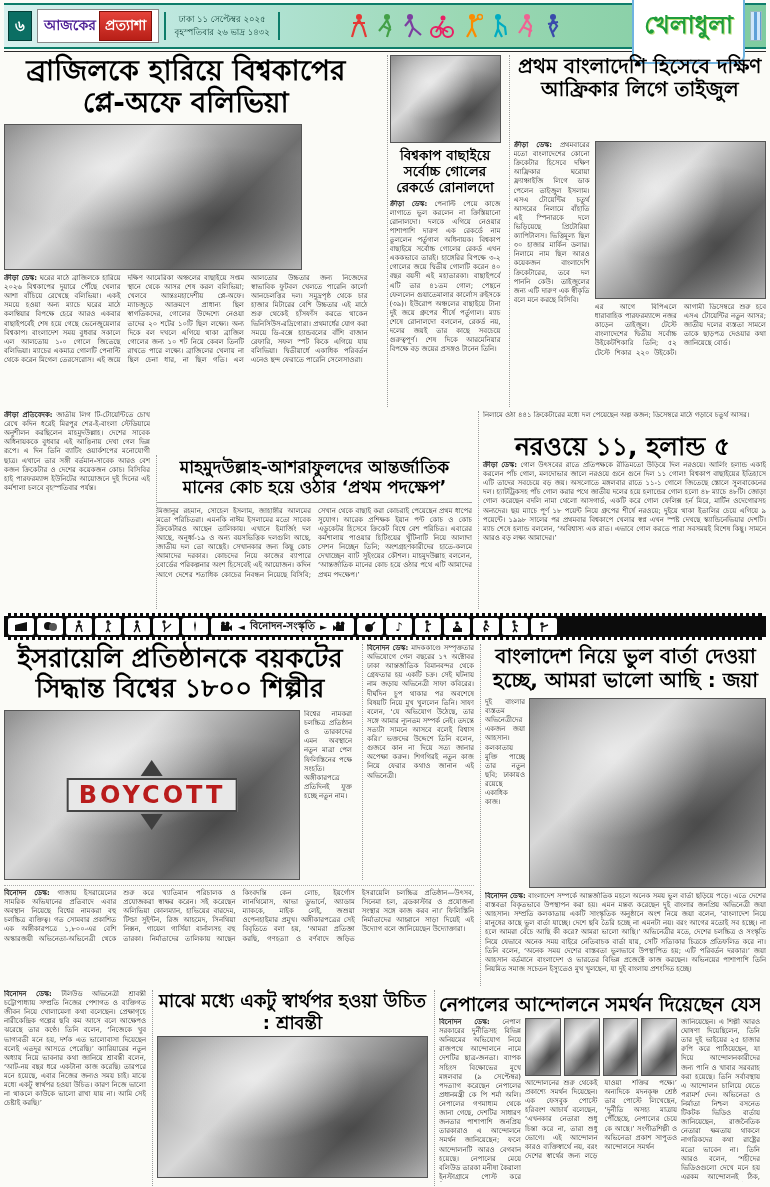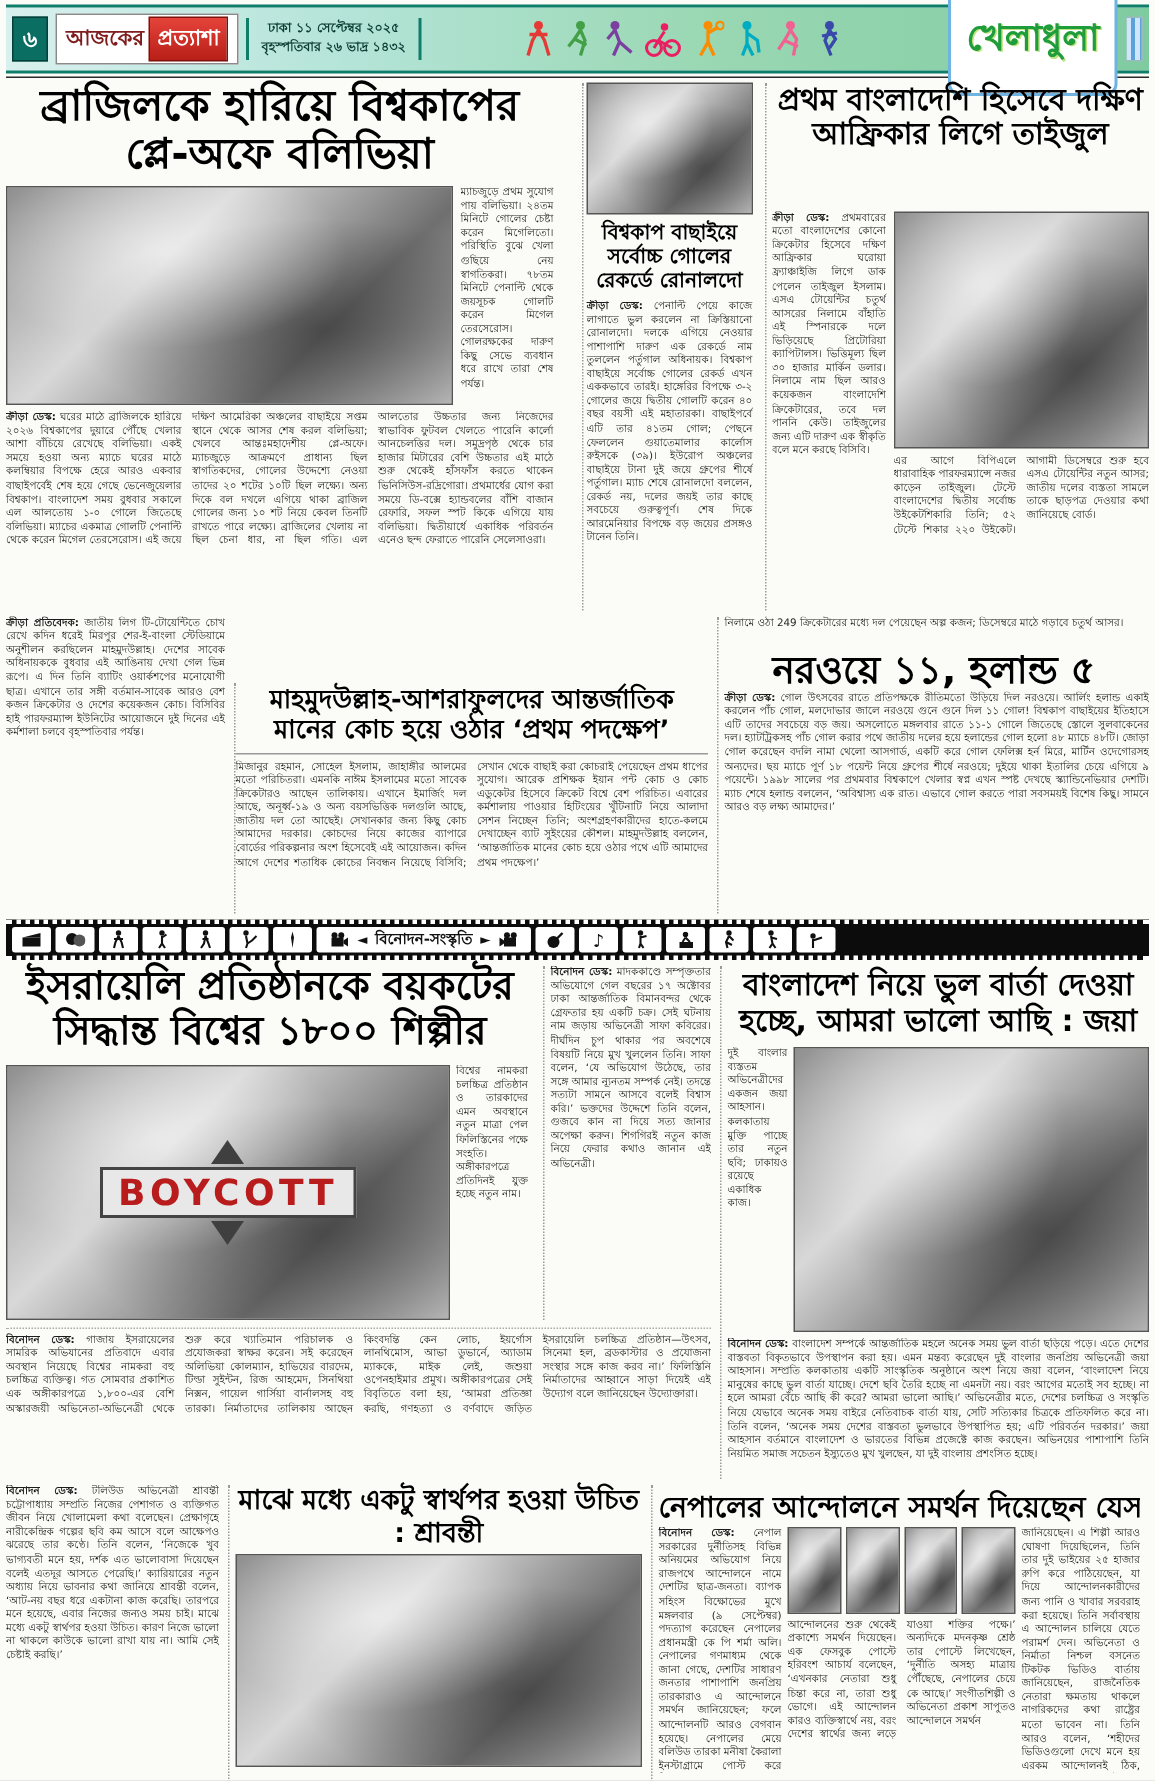--- a/index.html
+++ b/index.html
@@ -12,25 +12,25 @@
   
   #masthead {
     height:46px; margin-top:3px; display:flex; align-items:center; gap:5px;
     background:linear-gradient(90deg,#d8f0ee 0%,#b4e4d8 30%,#9bd8b4 60%,#7fcba0 100%);
     border-top:2px solid #0e7d6a; border-bottom:2px solid #0e7d6a; padding:2px 4px;
   }
   .pgnum { background:#0b6e63; color:#fff; font-weight:bold; font-size:15px;
     width:24px; height:30px; display:flex; align-items:center; justify-content:center;
     border:1px solid #063f38; }
   .brand { background:#fff; border:1px solid #8a8a8a; padding:2px 6px; display:flex; align-items:center; gap:3px; height:34px; }
-  .brand-first { font-weight:bold; font-size:14px; color:#7f1d1d; }
+  .brand-first { font-weight:bold; font-size:14px; color:#4c1d95; }
   .brand-second { background:linear-gradient(180deg,#e5433a,#b81f17); color:#fff; font-weight:bold;
     font-size:14px; padding:2px 5px; border:1px solid #7e110b; }
   .datebox { border-left:2px solid #0e7d6a; border-right:2px solid #0e7d6a; padding:1px 8px;
-    font-size:8.5px; font-weight:bold; color:#0b3d33; line-height:1.5; text-align:center; }
+    font-size:8.5px; font-weight:normal; color:#0b3d33; line-height:1.5; text-align:center; }
   .icons { display:flex; align-items:center; gap:6px; flex:1; justify-content:center; }
   .icons svg { display:block; }
   .section-box { background:#fff; border:2px solid #6fb3e0; border-radius:8px; padding:16px 10px;
     font-size:24px; font-weight:bold; color:#1f9d3c; text-shadow:1px 1px 0 #bfe37f; white-space:nowrap; }
   .flagtag { width:12px; height:30px; background:repeating-linear-gradient(90deg,#cfe6fa 0 3px,#5ea0d8 3px 6px); border:1px solid #9bb; }
   .ruleline { border-top:1.5px solid #2a2a2a; margin:2px 0 3px; }
   
   .hl { font-weight:bold; text-align:center; color:#000; }
   .tiny { font-size:6.9px; line-height:1.32; text-align:justify; color:#1c1c1c; overflow:hidden; }
   .byline { font-weight:bold; }
@@ -127,21 +127,20 @@
     <div class="flagtag"></div>
   </div>
   <div class="ruleline"></div>
 
   <div class="zoneA">
 
     <div class="colA">
       <div class="hl" style="font-size:28px; line-height:1.15; height:66px;">ব্রাজিলকে হারিয়ে বিশ্বকাপের প্লে-অফে বলিভিয়া</div>
       <div style="display:flex; gap:5px; margin-top:3px;">
         <div class="photo" style="width:298px; height:146px;"></div>
-        <div class="tiny" style="width:62px; height:146px;">ম্যাচজুড়ে প্রথম সুযোগ পায় বলিভিয়া। ২৪তম মিনিটে গোলের চেষ্টা করেন মিগেলিতো। পরিস্থিতি বুঝে খেলা গুছিয়ে নেয় স্বাগতিকরা। ৭৮তম মিনিটে পেনাল্টি থেকে জয়সূচক গোলটি করেন মিগেল তেরসেরোস। গোলরক্ষকের দারুণ কিছু সেভে ব্যবধান ধরে রাখে তারা শেষ পর্যন্ত।</div>
       </div>
       <div style="margin-top:4px; height:128px;" class="tiny cols3">
         <span class="byline">ক্রীড়া ডেস্ক:</span>
         <span>ঘরের মাঠে ব্রাজিলকে হারিয়ে ২০২৬ বিশ্বকাপের দুয়ারে পৌঁছে খেলার আশা বাঁচিয়ে রেখেছে বলিভিয়া। একই সময়ে হওয়া অন্য ম্যাচে ঘরের মাঠে কলম্বিয়ার বিপক্ষে হেরে আরও একবার বাছাইপর্বেই শেষ হয়ে গেছে ভেনেজুয়েলার বিশ্বকাপ। বাংলাদেশ সময় বুধবার সকালে এল আলতোয় ১-০ গোলে জিতেছে বলিভিয়া। ম্যাচের একমাত্র গোলটি পেনাল্টি থেকে করেন মিগেল তেরসেরোস। এই জয়ে দক্ষিণ আমেরিকা অঞ্চলের বাছাইয়ে সপ্তম স্থানে থেকে আসর শেষ করল বলিভিয়া; খেলবে আন্তঃমহাদেশীয় প্লে-অফে। ম্যাচজুড়ে আক্রমণে প্রাধান্য ছিল স্বাগতিকদের, গোলের উদ্দেশ্যে নেওয়া তাদের ২০ শটের ১০টি ছিল লক্ষ্যে। অন্য দিকে বল দখলে এগিয়ে থাকা ব্রাজিল গোলের জন্য ১০ শট নিয়ে কেবল তিনটি রাখতে পারে লক্ষ্যে। ব্রাজিলের খেলায় না ছিল চেনা ধার, না ছিল গতি। এল আলতোর উচ্চতার জন্য নিজেদের স্বাভাবিক ফুটবল খেলতে পারেনি কার্লো আনচেলত্তির দল। সমুদ্রপৃষ্ঠ থেকে চার হাজার মিটারের বেশি উচ্চতার এই মাঠে শুরু থেকেই হাঁসফাঁস করতে থাকেন ভিনিসিউস-রদ্রিগোরা। প্রথমার্ধের যোগ করা সময়ে ডি-বক্সে হ্যান্ডবলের বাঁশি বাজান রেফারি, সফল স্পট কিকে এগিয়ে যায় বলিভিয়া। দ্বিতীয়ার্ধে একাধিক পরিবর্তন এনেও ছন্দ ফেরাতে পারেনি সেলেসাওরা।</span>
       </div>
     </div>
 
     <div class="colB vdiv">
       <div class="photo" style="width:100%; height:88px;"></div>
       <div class="hl" style="font-size:13.5px; line-height:1.2; margin:4px 0;">বিশ্বকাপ বাছাইয়ে সর্বোচ্চ গোলের রেকর্ডে রোনালদো</div>
@@ -173,21 +172,21 @@
         <span class="byline">ক্রীড়া প্রতিবেদক:</span>
         <span>জাতীয় লিগ টি-টোয়েন্টিতে চোখ রেখে কদিন ধরেই মিরপুর শের-ই-বাংলা স্টেডিয়ামে অনুশীলন করছিলেন মাহমুদউল্লাহ। দেশের সাবেক অধিনায়ককে বুধবার এই আঙিনায় দেখা গেল ভিন্ন রূপে। এ দিন তিনি ব্যাটিং ওয়ার্কশপের মনোযোগী ছাত্র। এখানে তার সঙ্গী বর্তমান-সাবেক আরও বেশ কজন ক্রিকেটার ও দেশের কয়েকজন কোচ। বিসিবির হাই পারফরম্যান্স ইউনিটের আয়োজনে দুই দিনের এই কর্মশালা চলবে বৃহস্পতিবার পর্যন্ত।</span>
       </div>
       <div style="flex:1;margin-top:44px;" class="vdiv">
         <div class="hl" style="font-size:17px; line-height:1.2; padding:2px 4px 4px; border-bottom:1px solid #999;">মাহমুদউল্লাহ-আশরাফুলদের আন্তর্জাতিক মানের কোচ হয়ে ওঠার ‘প্রথম পদক্ষেপ’</div>
         <div class="tiny cols2" style="margin-top:4px; height:138px;">মিজানুর রহমান, সোহেল ইসলাম, জাহাঙ্গীর আলমের মতো পরিচিতরা। এমনকি নাঈম ইসলামের মতো সাবেক ক্রিকেটারও আছেন তালিকায়। এখানে ইমার্জিং দল আছে, অনূর্ধ্ব-১৯ ও অন্য বয়সভিত্তিক দলগুলি আছে, জাতীয় দল তো আছেই। সেখানকার জন্য কিছু কোচ আমাদের দরকার। কোচদের নিয়ে কাজের ব্যাপারে বোর্ডের পরিকল্পনার অংশ হিসেবেই এই আয়োজন। কদিন আগে দেশের শতাধিক কোচের নিবন্ধন নিয়েছে বিসিবি; সেখান থেকে বাছাই করা কোচরাই পেয়েছেন প্রথম ধাপের সুযোগ। আরেক প্রশিক্ষক ইয়ান পন্ট কোচ ও কোচ এডুকেটর হিসেবে ক্রিকেট বিশ্বে বেশ পরিচিত। এবারের কর্মশালায় পাওয়ার হিটিংয়ের খুঁটিনাটি নিয়ে আলাদা সেশন নিচ্ছেন তিনি; অংশগ্রহণকারীদের হাতে-কলমে দেখাচ্ছেন ব্যাট সুইংয়ের কৌশল। মাহমুদউল্লাহ বললেন, ‘আন্তর্জাতিক মানের কোচ হয়ে ওঠার পথে এটি আমাদের প্রথম পদক্ষেপ।’</div>
       </div>
     </div>
 
     <div style="width:288px;" class="vdiv">
-      <div class="tiny" style="height:16px; padding-left:4px;">নিলামে ওঠা 249 ক্রিকেটারের মধ্যে দল পেয়েছেন অল্প কজন; ডিসেম্বরে মাঠে গড়াবে চতুর্থ আসর।</div>
+      <div class="tiny" style="height:16px; padding-left:4px;">নিলামে ওঠা ৪৪১ ক্রিকেটারের মধ্যে দল পেয়েছেন অল্প কজন; ডিসেম্বরে মাঠে গড়াবে চতুর্থ আসর।</div>
       <div class="hl" style="font-size:25px; height:34px;">নরওয়ে ১১, হলান্ড ৫</div>
       <div class="tiny" style="height:140px; padding-left:4px;">
         <span class="byline">ক্রীড়া ডেস্ক:</span>
         <span>গোল উৎসবের রাতে প্রতিপক্ষকে রীতিমতো উড়িয়ে দিল নরওয়ে। আর্লিং হলান্ড একাই করলেন পাঁচ গোল, মলদোভার জালে নরওয়ে গুনে গুনে দিল ১১ গোল! বিশ্বকাপ বাছাইয়ের ইতিহাসে এটি তাদের সবচেয়ে বড় জয়। অসলোতে মঙ্গলবার রাতে ১১-১ গোলে জিতেছে স্তোলে সুলবাকেনের দল। হ্যাটট্রিকসহ পাঁচ গোল করার পথে জাতীয় দলের হয়ে হলান্ডের গোল হলো ৪৮ ম্যাচে ৪৮টি। জোড়া গোল করেছেন বদলি নামা থেলো আসগার্ড, একটি করে গোল ফেলিক্স হর্ন মিরে, মার্টিন ওদেগোরসহ অন্যদের। ছয় ম্যাচে পূর্ণ ১৮ পয়েন্ট নিয়ে গ্রুপের শীর্ষে নরওয়ে; দুইয়ে থাকা ইতালির চেয়ে এগিয়ে ৯ পয়েন্টে। ১৯৯৮ সালের পর প্রথমবার বিশ্বকাপে খেলার স্বপ্ন এখন স্পষ্ট দেখছে স্ক্যান্ডিনেভিয়ার দেশটি। ম্যাচ শেষে হলান্ড বললেন, ‘অবিশ্বাস্য এক রাত। এভাবে গোল করতে পারা সবসময়ই বিশেষ কিছু। সামনে আরও বড় লক্ষ্য আমাদের।’</span>
       </div>
     </div>
   </div>
 
   <div id="strip">
     <div class="frame">

